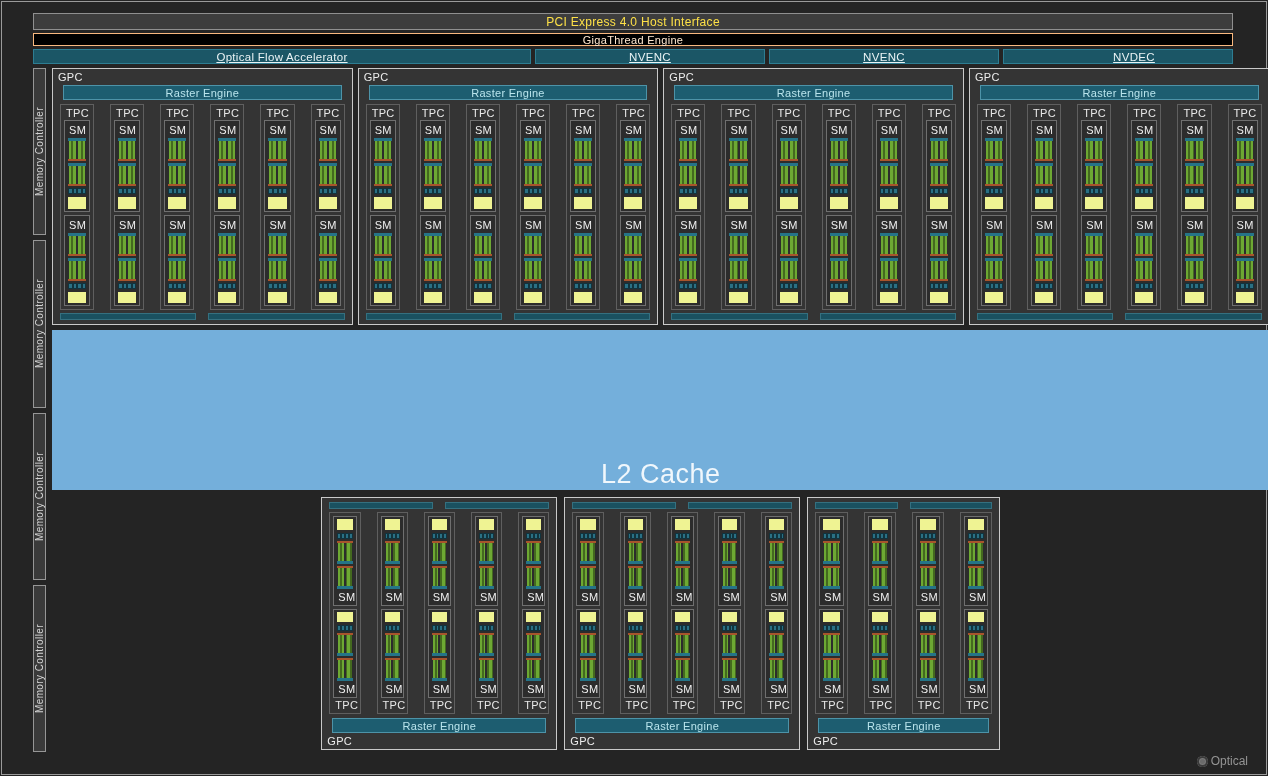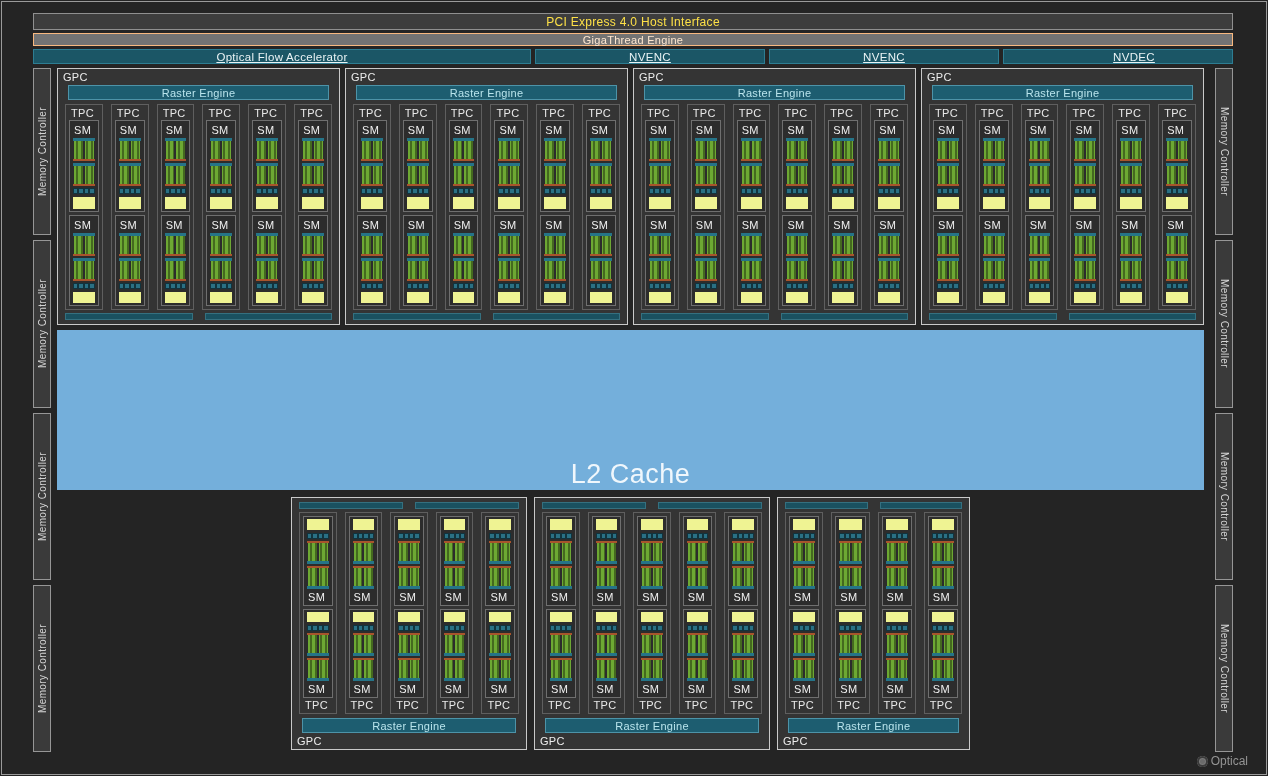--- a/index.html
+++ b/index.html
@@ -11,21 +11,21 @@
     overflow:hidden;
     color:#e8e8e8;
   }
   .outer-frame { position:absolute; inset:1px; border:1px solid #9a9a9a; pointer-events:none; }
 
   .main { position:absolute; left:33px; top:13px; width:1200px; }
 
   
   .bar { display:flex; align-items:center; justify-content:center; }
   .pci  { height:17px; background:#3d3d3d; border:1px solid #8f8f8f; color:#fde047; font-size:12px; letter-spacing:.3px; }
-  .giga { height:13px; margin-top:3px; background:#737373; border:1px solid #f8b87f; color:#ffe8d0; font-size:11px; letter-spacing:.3px; }
+  .giga { height:13px; margin-top:3px; background:#000000; border:1px solid #f8b87f; color:#ffe8d0; font-size:11px; letter-spacing:.3px; }
   .engines { display:flex; gap:4px; height:15px; margin-top:3px; }
   .engine { border:1px solid #2d7d92; background:#1b5666; color:#eaf3f5; font-size:11.5px;
             display:flex; align-items:center; justify-content:center; letter-spacing:.3px;text-decoration:underline; }
 
   
   .content { display:flex; margin-top:4px; height:684px; }
   .mem-col { width:18px; display:flex; flex-direction:column; gap:5px; }
   .mem { flex:1; background:#3a3a3a; border:1px solid #969696; display:flex; align-items:center; justify-content:center; overflow:hidden; }
   .mem span { writing-mode:vertical-rl; font-size:10px; color:#d5d5d5; white-space:nowrap; letter-spacing:.4px; }
   .mem-col.left span { transform:rotate(180deg); }
@@ -35,21 +35,21 @@
   .gpc-row-bottom { height:253px; display:flex; gap:7px; justify-content:center; }
   .l2 { height:160px; margin:5px 0 7px; background:#74afdb; display:flex; align-items:flex-end; justify-content:center;
         font-size:27px; color:#f0f7fc; letter-spacing:.5px; }
 
   
   .gpc { border:1px solid #c9c9c9; background:#343434; display:flex; flex-direction:column; flex:1; overflow:hidden; }
   .gpc-row-bottom .gpc { flex:0 0 auto; }
   .gpc-label { height:16px; font-size:11px; color:#ededed; padding:2px 5px 12px; letter-spacing:.3px; }
   .raster { height:15px; margin:0 10px; background:#1d5d70; border:1px solid #4d93a8; color:#b9e4ec;
             font-size:11px; display:flex; align-items:center; justify-content:center; letter-spacing:.3px; flex:0 0 auto; }
-  .tpc-row { flex:1; display:flex; gap:8px; margin:4px 7px 3px; min-height:0; }
+  .tpc-row { flex:1; display:flex; gap:16px; margin:4px 7px 3px; min-height:0; }
   .mirror .tpc-row { margin:3px 7px 4px; }
   .rops { display:flex; gap:12px; margin:0 7px 4px; flex:0 0 auto; }
   .mirror .rops { margin:4px 7px 0; }
   .rop { flex:1; height:7px; background:#1a5160; border:1px solid #35707f; }
 
   
   .tpc { flex:1; border:1px solid #5f5f5f; display:flex; flex-direction:column; padding:0 2px; min-width:0; overflow:hidden; }
   .tpc-label { height:15px; font-size:11px; color:#e8e8e8; padding:2px 0 0 3px; flex:0 0 auto; letter-spacing:.3px; }
   .mirror .tpc-label { padding:1px 0 2px 3px; }
   .sm { flex:1; border:1px solid #6f6f6f; background:#2c2c2c; margin:0 1px 3px; padding:2px 3px;

